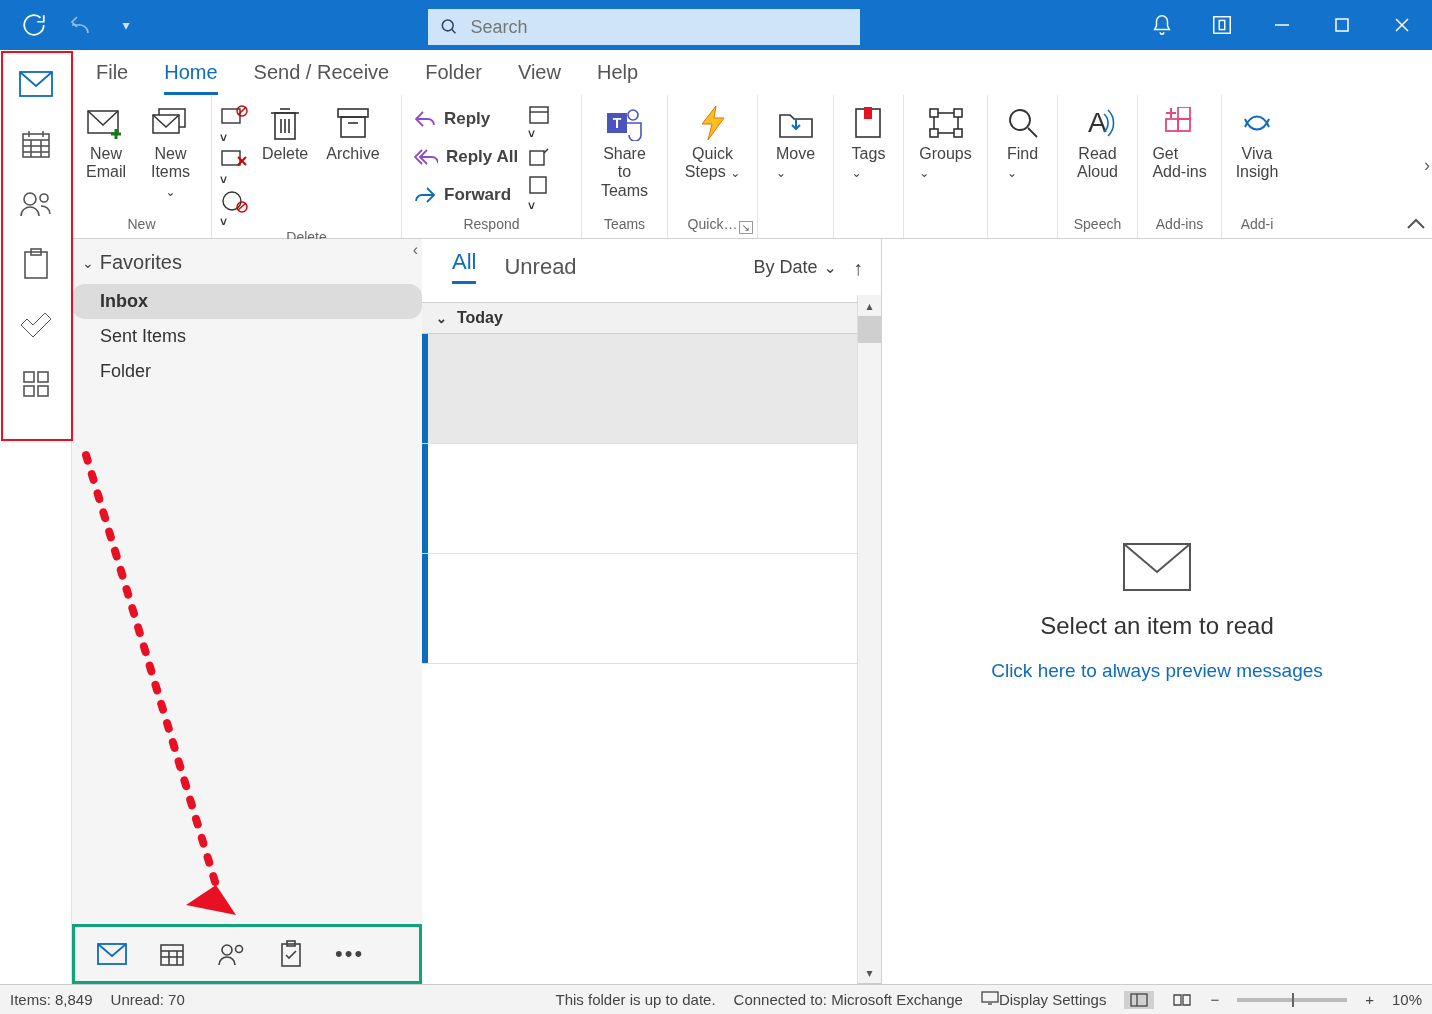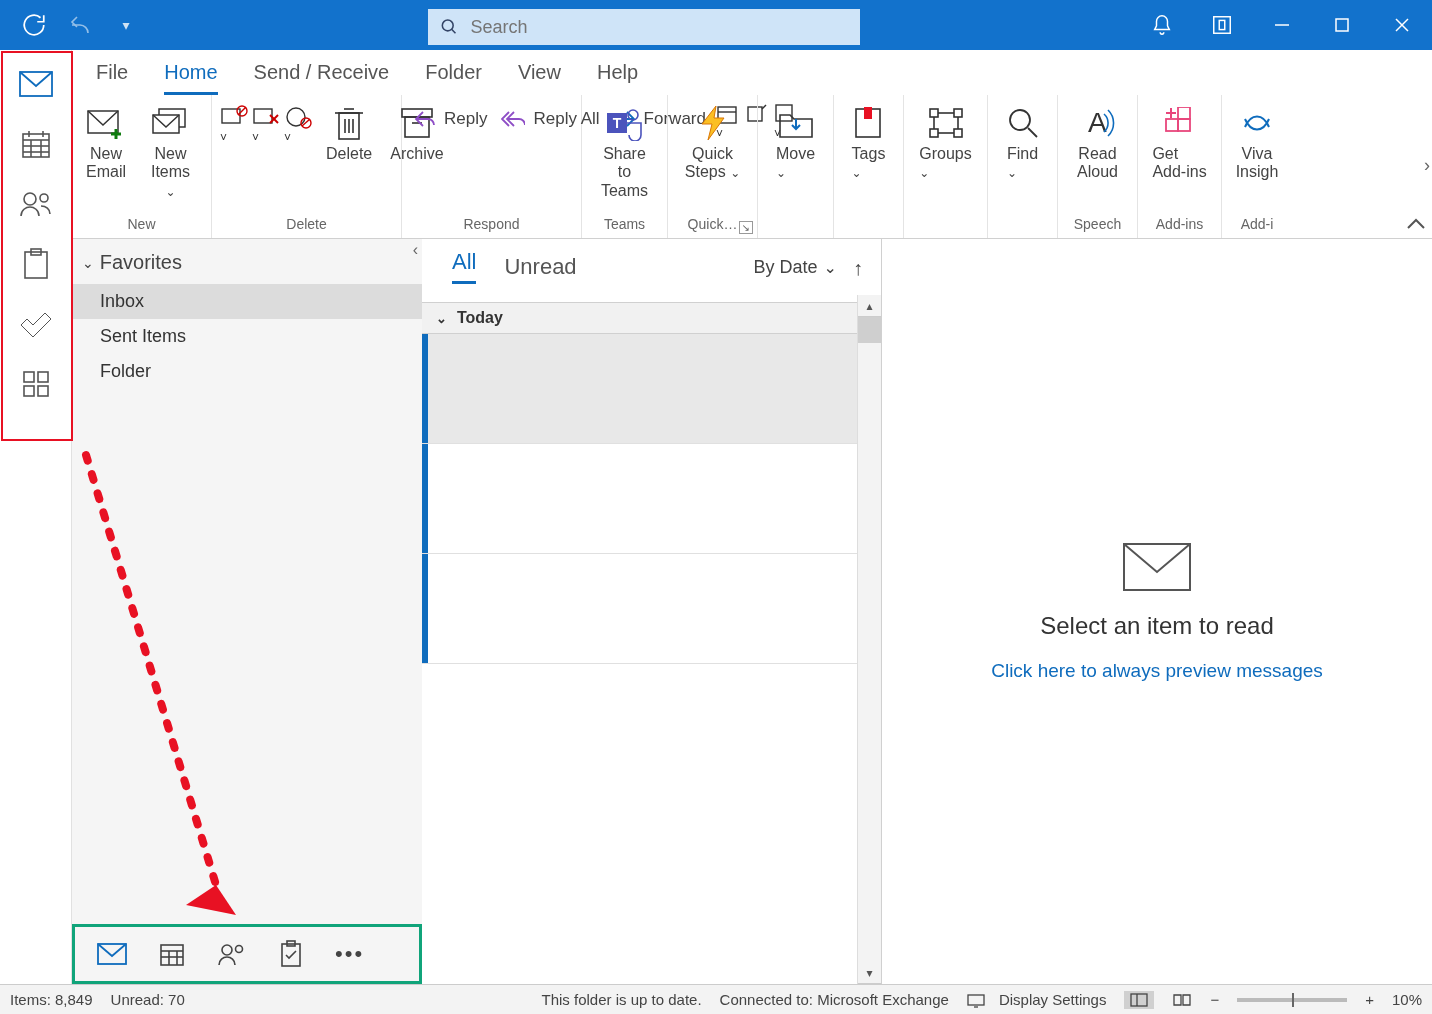--- a/index.html
+++ b/index.html
@@ -27,29 +27,29 @@
 .menutab{padding-bottom:8px;border-bottom:3px solid transparent;cursor:default;}
 .menutab.active{color:#0F6CBD;border-bottom-color:#0F6CBD;}
 
 .ribbon{height:144px;border-bottom:1px solid #d0d0d0;display:flex;position:relative;background:#fff;}
 .rgroup{display:flex;flex-direction:column;justify-content:space-between;border-right:1px solid #e4e4e4;padding:6px 8px 2px;}
 .rgroup-body{display:flex;align-items:flex-start;gap:6px;flex:1;}
 .rgroup-label{text-align:center;font-size:14px;color:#666;padding-bottom:4px;}
 .rbtn-v{display:flex;flex-direction:column;align-items:center;gap:2px;padding:2px 6px;font-size:16px;color:#444;line-height:1.15;}
 .rbtn-v .ic{height:40px;display:flex;align-items:center;justify-content:center;}
 .rbtn-h{display:flex;align-items:center;gap:8px;font-size:17px;color:#444;height:32px;padding:0 4px;white-space:nowrap;}
-.mini{display:flex;flex-direction:row;gap:2px;}
+.mini{display:flex;flex-direction:column;gap:2px;font-weight:bold;}
 .ribbon-right{position:absolute;right:6px;bottom:6px;}
 
 .content{flex:1;display:flex;min-height:0;}
 .folders{width:350px;background:#f5f5f5;display:flex;flex-direction:column;position:relative;}
 .collapse{position:absolute;right:4px;top:2px;font-size:16px;color:#666;}
 .fav-head{display:flex;align-items:center;gap:6px;font-size:20px;color:#444;padding:12px 10px 10px;}
 .fav-item{font-size:18px;color:#333;padding:7px 0 7px 28px;}
-.fav-item.sel{background:#dcdcdc;font-weight:400;}
+.fav-item.sel{background:#dcdcdc;font-weight:700;border-radius:13px;}
 .msglist{width:460px;display:flex;flex-direction:column;position:relative;border-right:1px solid #d0d0d0;}
 .list-tabs{display:flex;align-items:center;gap:28px;padding:10px 30px 0;font-size:22px;color:#555;}
 .list-tab.active{color:#0F6CBD;border-bottom:3px solid #0F6CBD;padding-bottom:6px;}
 .list-sort{position:absolute;right:44px;top:18px;font-size:18px;color:#444;display:flex;align-items:center;gap:6px;}
 .list-arrowup{position:absolute;right:18px;top:18px;font-size:20px;color:#444;}
 .dayhead{display:flex;align-items:center;gap:10px;background:#f1f1f1;padding:6px 14px;font-size:16px;font-weight:600;color:#333;border-top:1px solid #d0d0d0;border-bottom:1px solid #d0d0d0;margin-top:18px;}
 .msgitem{height:110px;border-bottom:1px solid #e0e0e0;position:relative;}
 .msgitem.sel{background:#e8e8e8;}
 .msgitem .bluebar{position:absolute;left:0;top:0;bottom:0;width:6px;background:#0F6CBD;}
 .scroll{position:absolute;right:0;top:56px;bottom:0;width:24px;background:#f3f3f3;border-left:1px solid #ddd;}
@@ -564,21 +564,21 @@
       </div>
     </div>
   </div>
 
   <div class="statusbar">
     <span>Items: 8,849</span>
     <span>Unread: 70</span>
     <span class="sp"></span>
     <span>This folder is up to date.</span>
     <span>Connected to: Microsoft Exchange</span>
-    <span style="display:flex;align-items:flex-end;gap:14px">
+    <span style="display:flex;align-items:flex-start;gap:0">
         <svg width="18" height="14" viewBox="0 0 18 14" fill="none" stroke="#444" stroke-width="1.3">
           <rect x="1" y="1" width="16" height="10"></rect>
           <line x1="7" y1="13" x2="11" y2="13"></line>
         </svg>
         <span>Display Settings</span>
       </span>
     <span style="background:#d0d0d0;padding:2px 6px">
         <svg width="18" height="14" viewBox="0 0 18 14" fill="none" stroke="#444" stroke-width="1.3">
           <rect x="1" y="1" width="16" height="12"></rect>
           <line x1="7" y1="1" x2="7" y2="13"></line>

